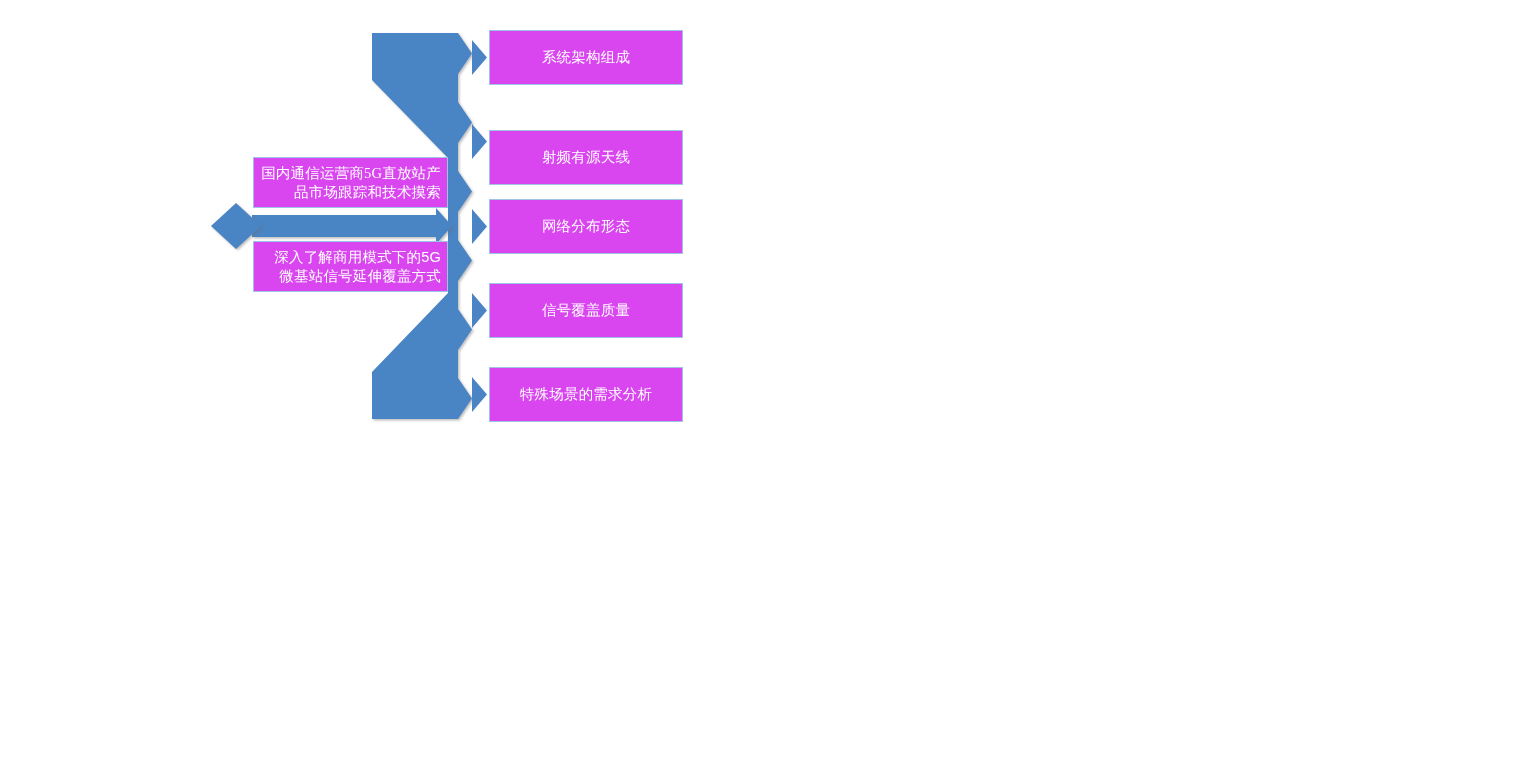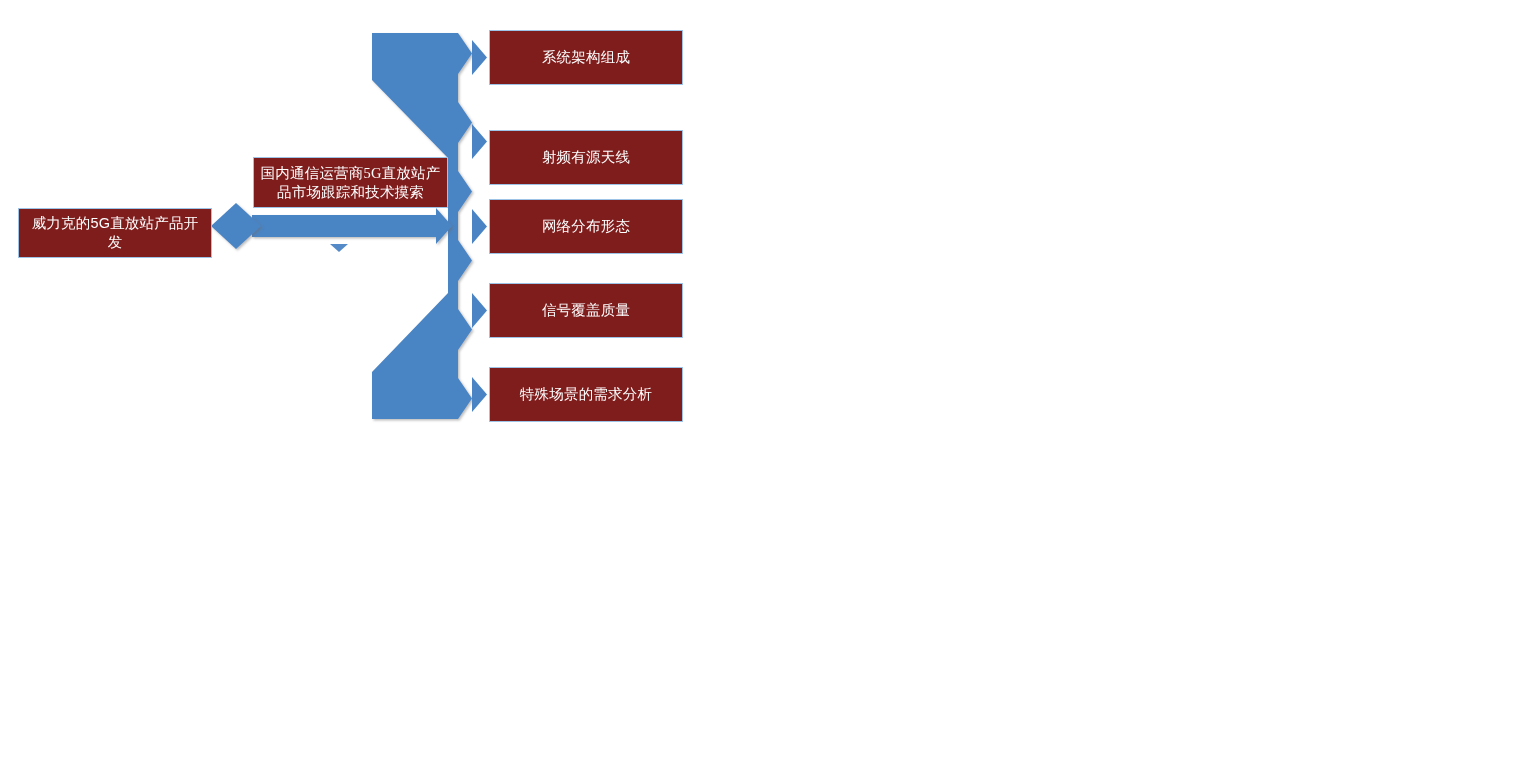--- a/index.html
+++ b/index.html
@@ -25,23 +25,23 @@
     width: 1521px;
     height: 776px;
     pointer-events: none;
   }
   .node {
     position: absolute;
     box-sizing: border-box;
     display: flex;
     align-items: center;
     justify-content: center;
-    text-align: center;
+    text-align: right;
     color: #ffffff;
-    background: #7f1d1d;
+    background: #d946ef;
     border: 1px solid #9dc3e6;
     line-height: 1.28;
     letter-spacing: 0.2px;
     -webkit-font-smoothing: antialiased;
   }
   .node span {
     display: block;
     padding: 0 6px;
   }
   .node-root {
@@ -126,26 +126,26 @@
 
     <g>
       <path d="M 472,40 L 487,57.5 L 472,75 Z" fill="#4A84C4"></path>
       <path d="M 472,124 L 487,141.5 L 472,159 Z" fill="#4A84C4"></path>
       <path d="M 472,209 L 487,226.5 L 472,244 Z" fill="#4A84C4"></path>
       <path d="M 472,293 L 487,310.5 L 472,328 Z" fill="#4A84C4"></path>
       <path d="M 472,377 L 487,394.5 L 472,412 Z" fill="#4A84C4"></path>
     </g>
   </svg>
 
-  <div class="node node-root">
-    <span>威力克的5G直放站产品开发</span>
-  </div>
 
   <div class="node node-mid node-mid-1">
     <span>国内通信运营商5G直放站产品市场跟踪和技术摸索</span>
+  </div>
+  <div class="node node-mid node-mid-2">
+    <span>深入了解商用模式下的5G微基站信号延伸覆盖方式</span>
   </div>
 
   <div class="node node-leaf node-leaf-1">
     <span>系统架构组成</span>
   </div>
   <div class="node node-leaf node-leaf-2">
     <span>射频有源天线</span>
   </div>
   <div class="node node-leaf node-leaf-4">
     <span>信号覆盖质量</span>

